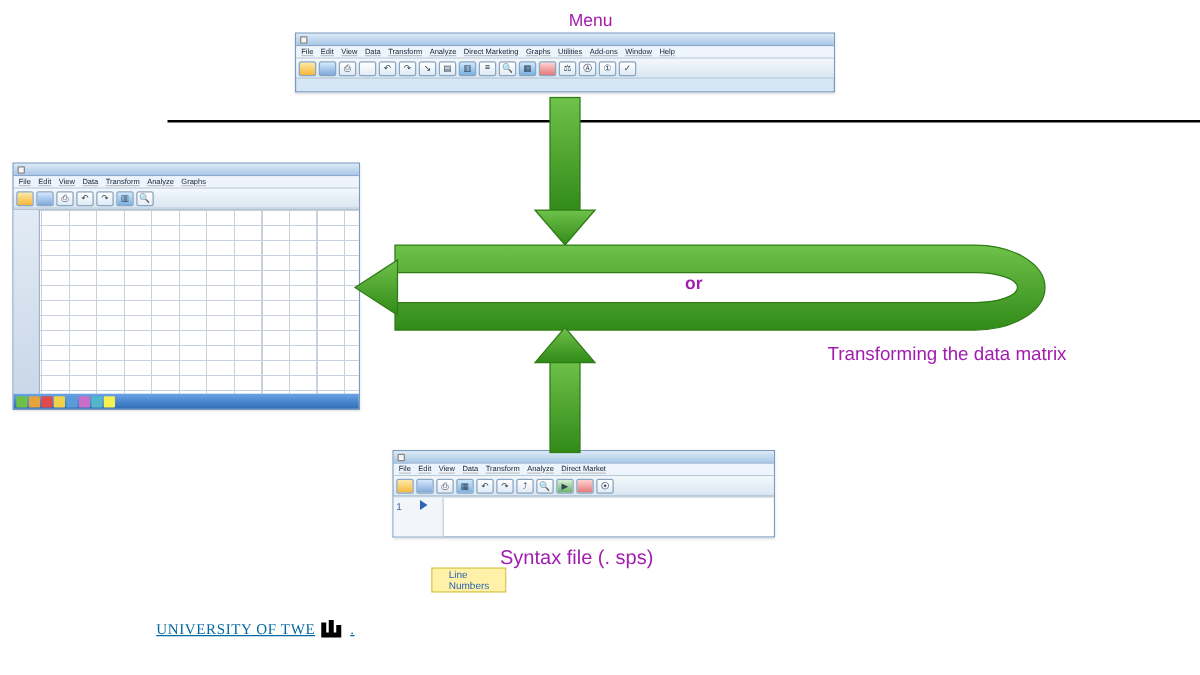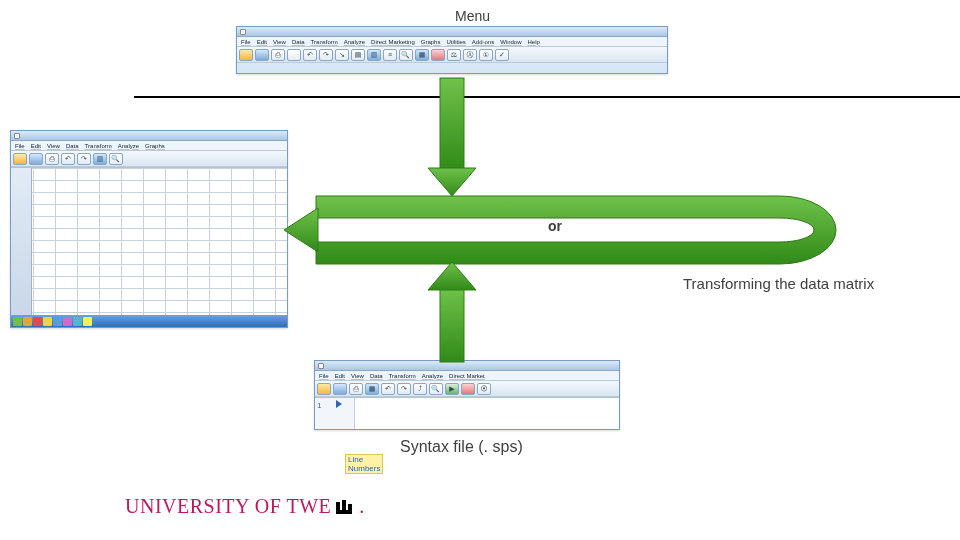--- a/index.html
+++ b/index.html
@@ -7,27 +7,27 @@
     width: 960px;
     height: 540px;
     font-family: Arial, sans-serif;
     background: #fff;
     position: relative;
     overflow: hidden;
   }
   .label {
     position: absolute;
     font-size: 14px;
-    color: #404040;
+    color: #a21caf;
   }
   .label-menu { top: 8px; left: 455px; }
   .label-data { top: 218px; left: 72px; font-size: 15px; }
   .label-data b { font-weight: bold; }
   .label-or { top: 218px; left: 548px; font-size: 14px; font-weight: bold; }
-  .label-transform { top: 275px; left: 683px; font-size: 15px; }
+  .label-transform { top: 275px; left: 662px; font-size: 15px; }
   .label-syntax { top: 438px; left: 400px; font-size: 16px; }
 
   .hr-line {
     position: absolute;
     top: 96px;
     left: 134px;
     width: 826px;
     height: 2px;
     background: #000;
   }
@@ -153,35 +153,36 @@
     width:0;height:0;
     border-top:4px solid transparent;
     border-bottom:4px solid transparent;
     border-left:6px solid #2b65b4;
     display:inline-block;
     margin-left:12px;
   }
   .ln-box {
     position:absolute; top:56px; left:30px;
     font-size:8px; background:#fff1a8; border:1px solid #d9c757;
-    padding:0 2px;
+    padding:0 13px;
   }
 
   
   .logo {
     position:absolute;
     left:125px;
     top:495px;
     font-family: Georgia, 'Times New Roman', serif;
-    font-size:20px;
+    font-size:12px;
     letter-spacing:0.5px;
-    color:#be185d;
+    color:#0369a1;
     display:flex;
     align-items:center;
     gap:4px;
+    text-decoration:underline;
   }
   .logo svg { width:20px; height:16px; }
 
   
   .arrows {
     position:absolute;
     top:0; left:0;
     width:960px; height:540px;
     pointer-events:none;
   }

